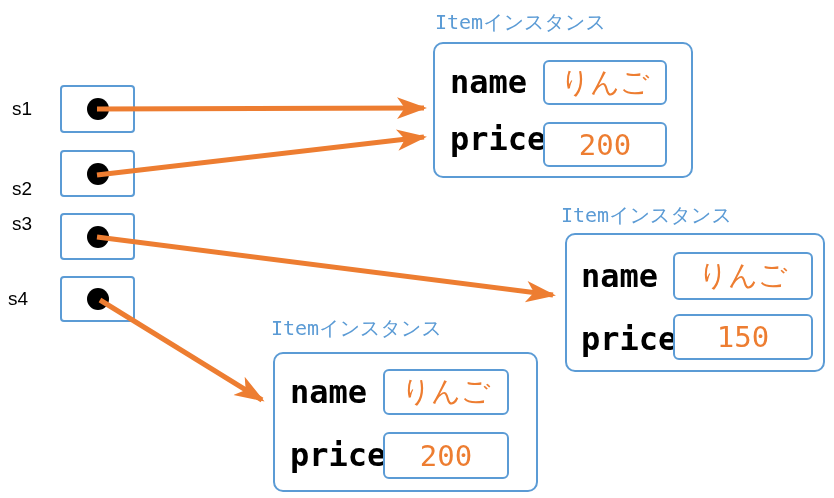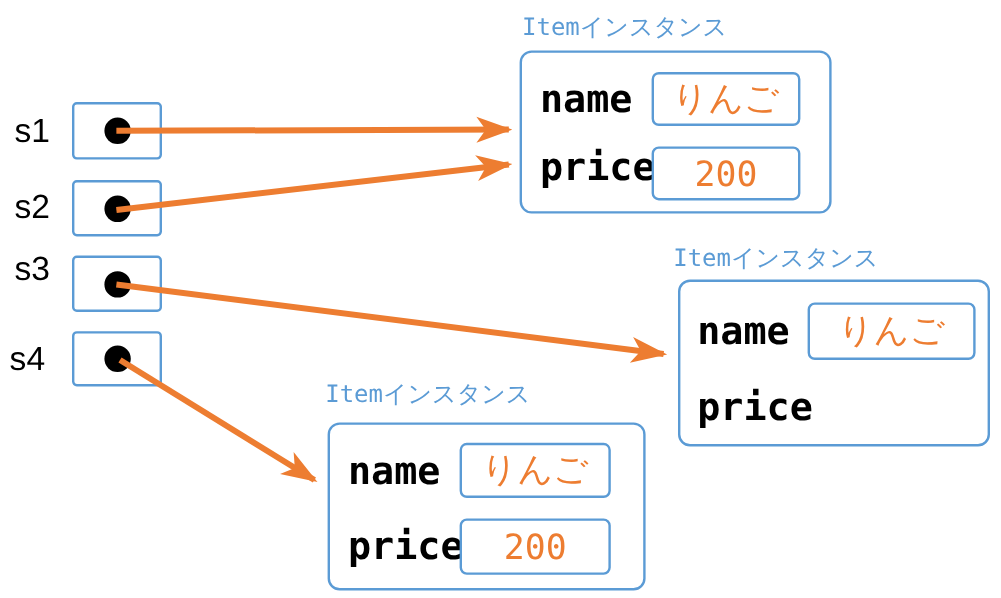--- a/index.html
+++ b/index.html
@@ -11,21 +11,21 @@
   html,body{margin:0;padding:0;background:var(--bg);}
   .canvas{
     position:relative;width:834px;height:498px;background:var(--bg);
     overflow:hidden;font-family:"DejaVu Sans Mono", monospace;
   }
   .arrow-layer{position:absolute;left:0;top:0;width:834px;height:498px;z-index:6;pointer-events:none;}
 
   
   .varlabel{
     position:absolute;font-family:"Liberation Sans", sans-serif;
-    font-size:28px;line-height:30px;color:var(--ink);z-index:2;
+    font-size:19px;line-height:30px;color:var(--ink);z-index:2;
   }
   .varbox{
     position:absolute;width:75px;box-sizing:border-box;
     border:2px solid var(--blue);border-radius:4px;background:#fff;
     display:flex;align-items:center;justify-content:center;z-index:1;
   }
   .dot{width:22px;height:22px;border-radius:50%;background:var(--ink);}
 
   
   .inst-title{
@@ -45,21 +45,21 @@
     border-radius:6px;background:#fff;display:flex;align-items:center;justify-content:center;
   }
   .val{color:var(--orange);font-size:29px;font-family:"DejaVu Sans Mono", monospace;white-space:nowrap;}
 </style>
 </head>
 <body>
 
 <div class="canvas">
 
   <div class="varlabel" style="left:12px;top:94px">s1</div>
-  <div class="varlabel" style="left:12px;top:158px">s2</div>
+  <div class="varlabel" style="left:12px;top:174px">s2</div>
   <div class="varlabel" style="left:12px;top:209px">s3</div>
   <div class="varlabel" style="left:8px;top:284px">s4</div>
 
   <div class="varbox" style="left:60px;top:85px;height:48px">
       <span class="dot"></span>
     </div>
   <div class="varbox" style="left:60px;top:150px;height:47px">
       <span class="dot"></span>
     </div>
   <div class="varbox" style="left:60px;top:213px;height:47px">
@@ -81,20 +81,23 @@
     </div>
   </div>
 
   <div class="inst-title" style="left:561px;top:201px">Itemインスタンス</div>
   <div class="inst" style="left:565px;top:233px;width:260px;height:139px">
     <div class="flabel" style="left:14px;top:23px">name</div>
     <div class="vbox" style="left:106px;top:17px;width:140px;height:48px">
       <span class="val">りんご</span>
     </div>
     <div class="flabel" style="left:14px;top:86px">price</div>
+    <div class="vbox" style="left:106px;top:79px;width:140px;height:46px">
+      <span class="val">150</span>
+    </div>
   </div>
 
   <div class="inst-title" style="left:271px;top:314px">Itemインスタンス</div>
   <div class="inst" style="left:273px;top:352px;width:265px;height:140px">
     <div class="flabel" style="left:15px;top:20px">name</div>
     <div class="vbox" style="left:108px;top:15px;width:126px;height:46px">
       <span class="val">りんご</span>
     </div>
     <div class="flabel" style="left:15px;top:83px">price</div>
     <div class="vbox" style="left:108px;top:78px;width:126px;height:47px">

